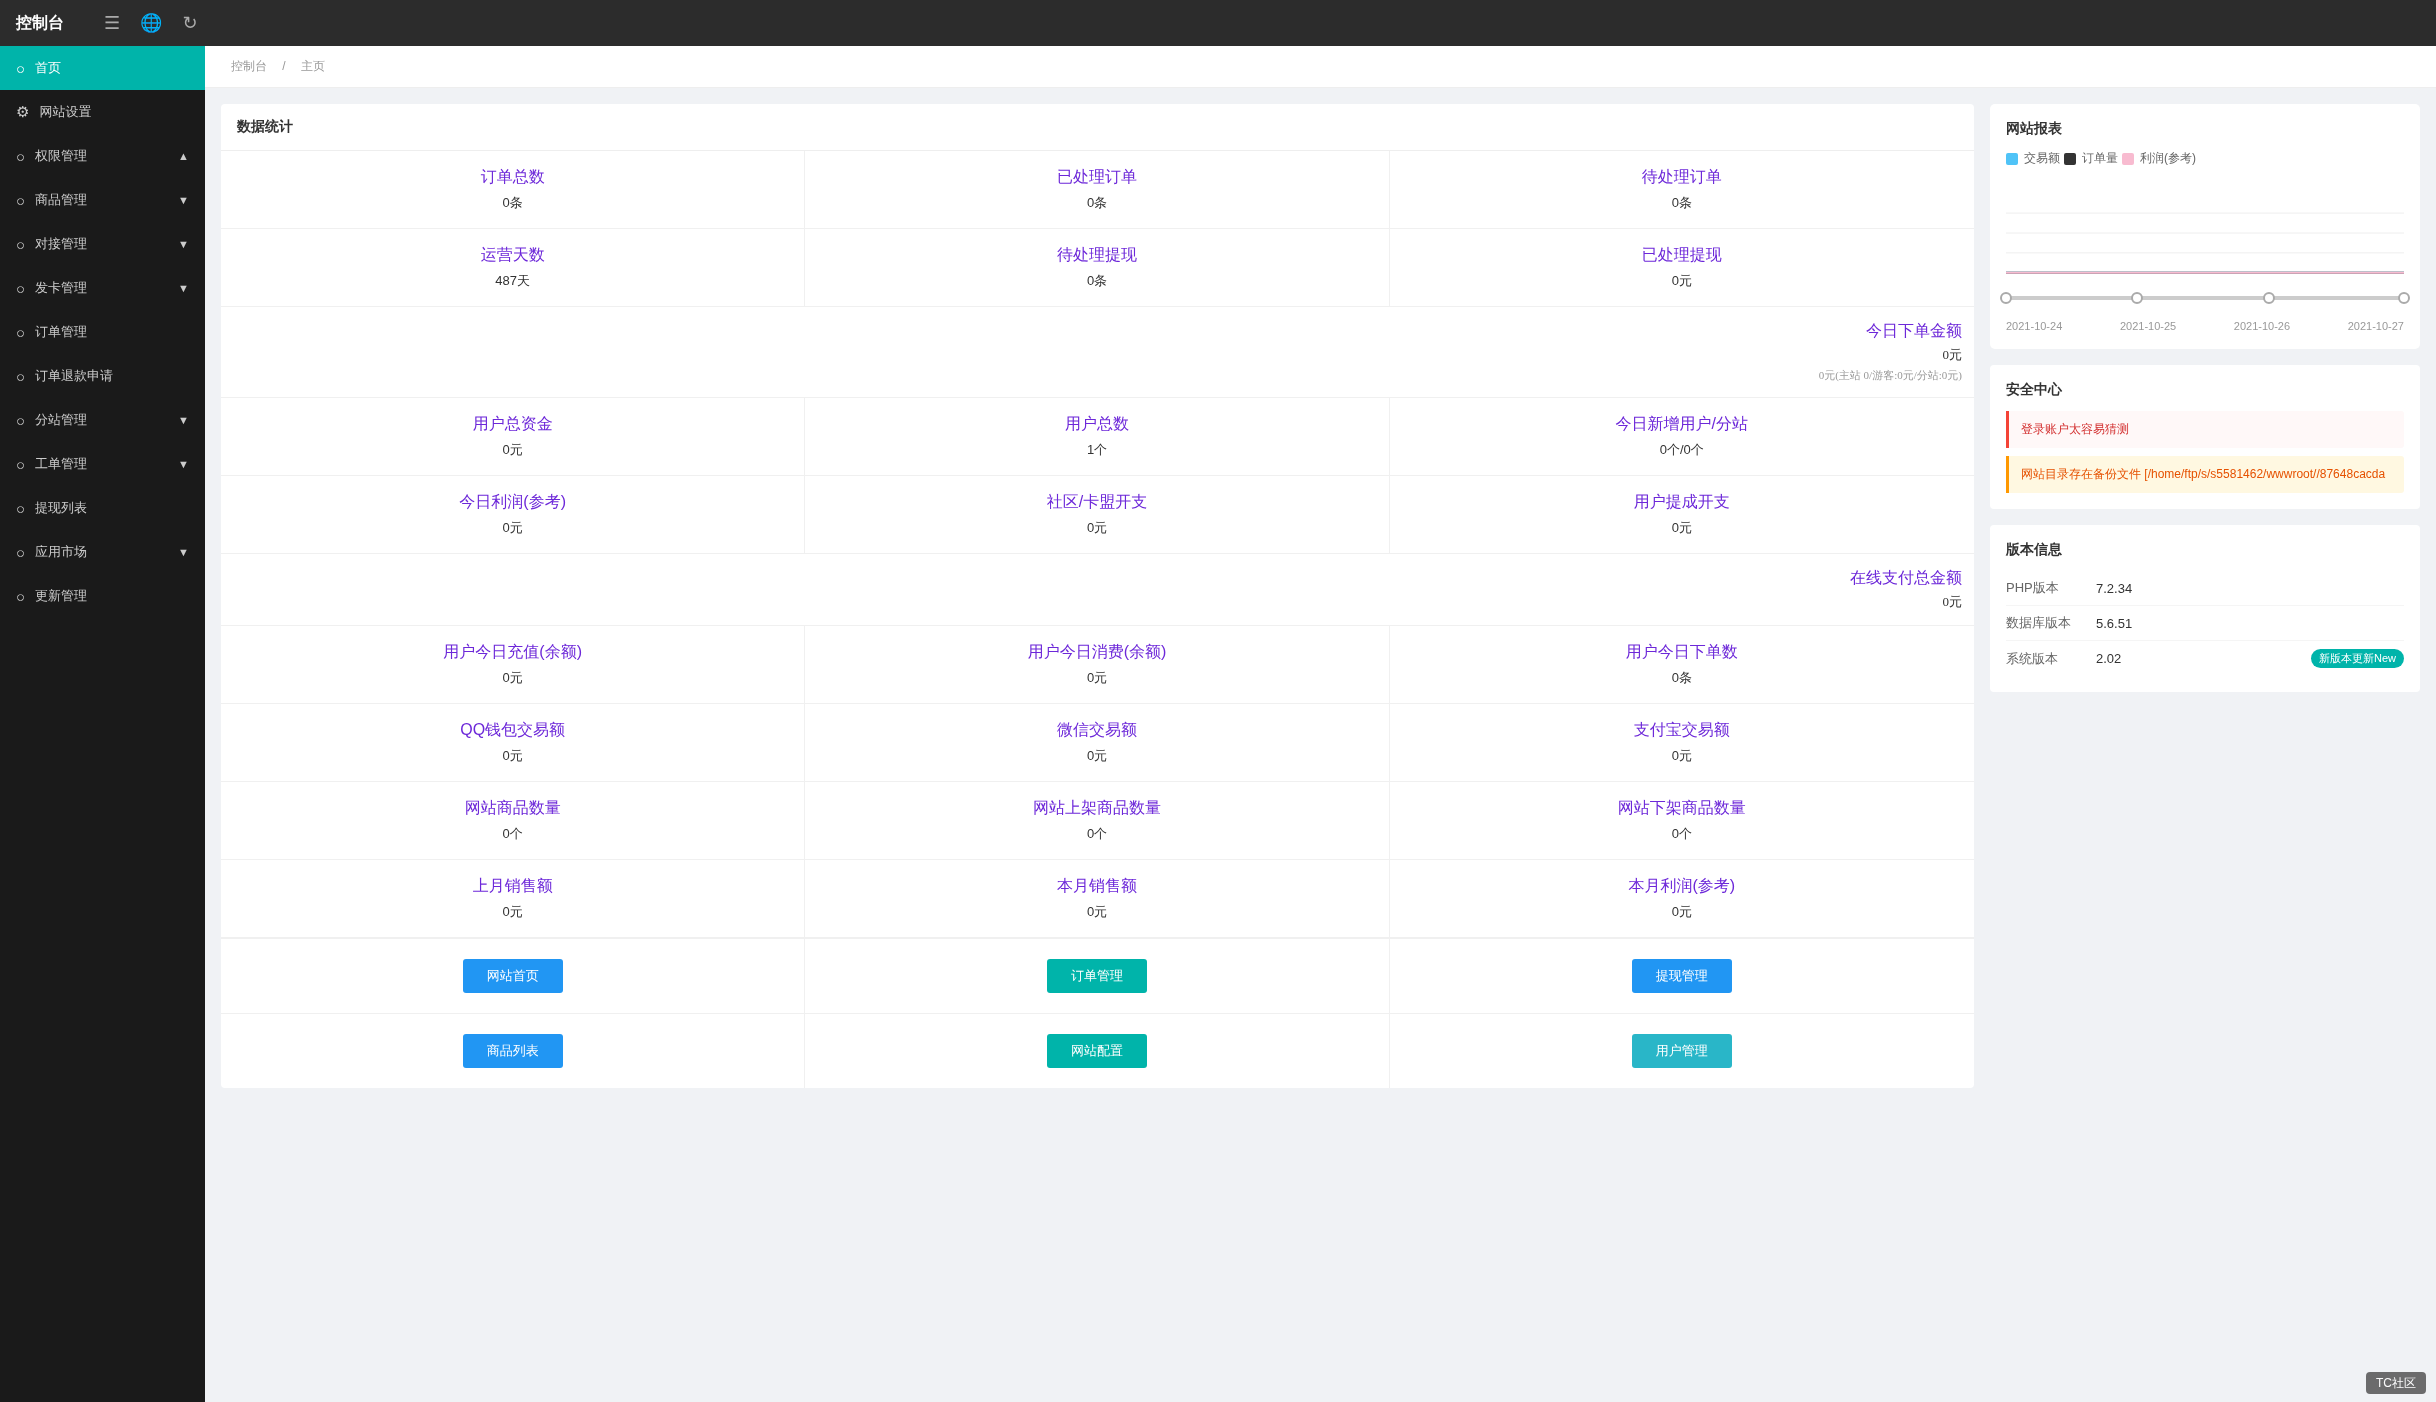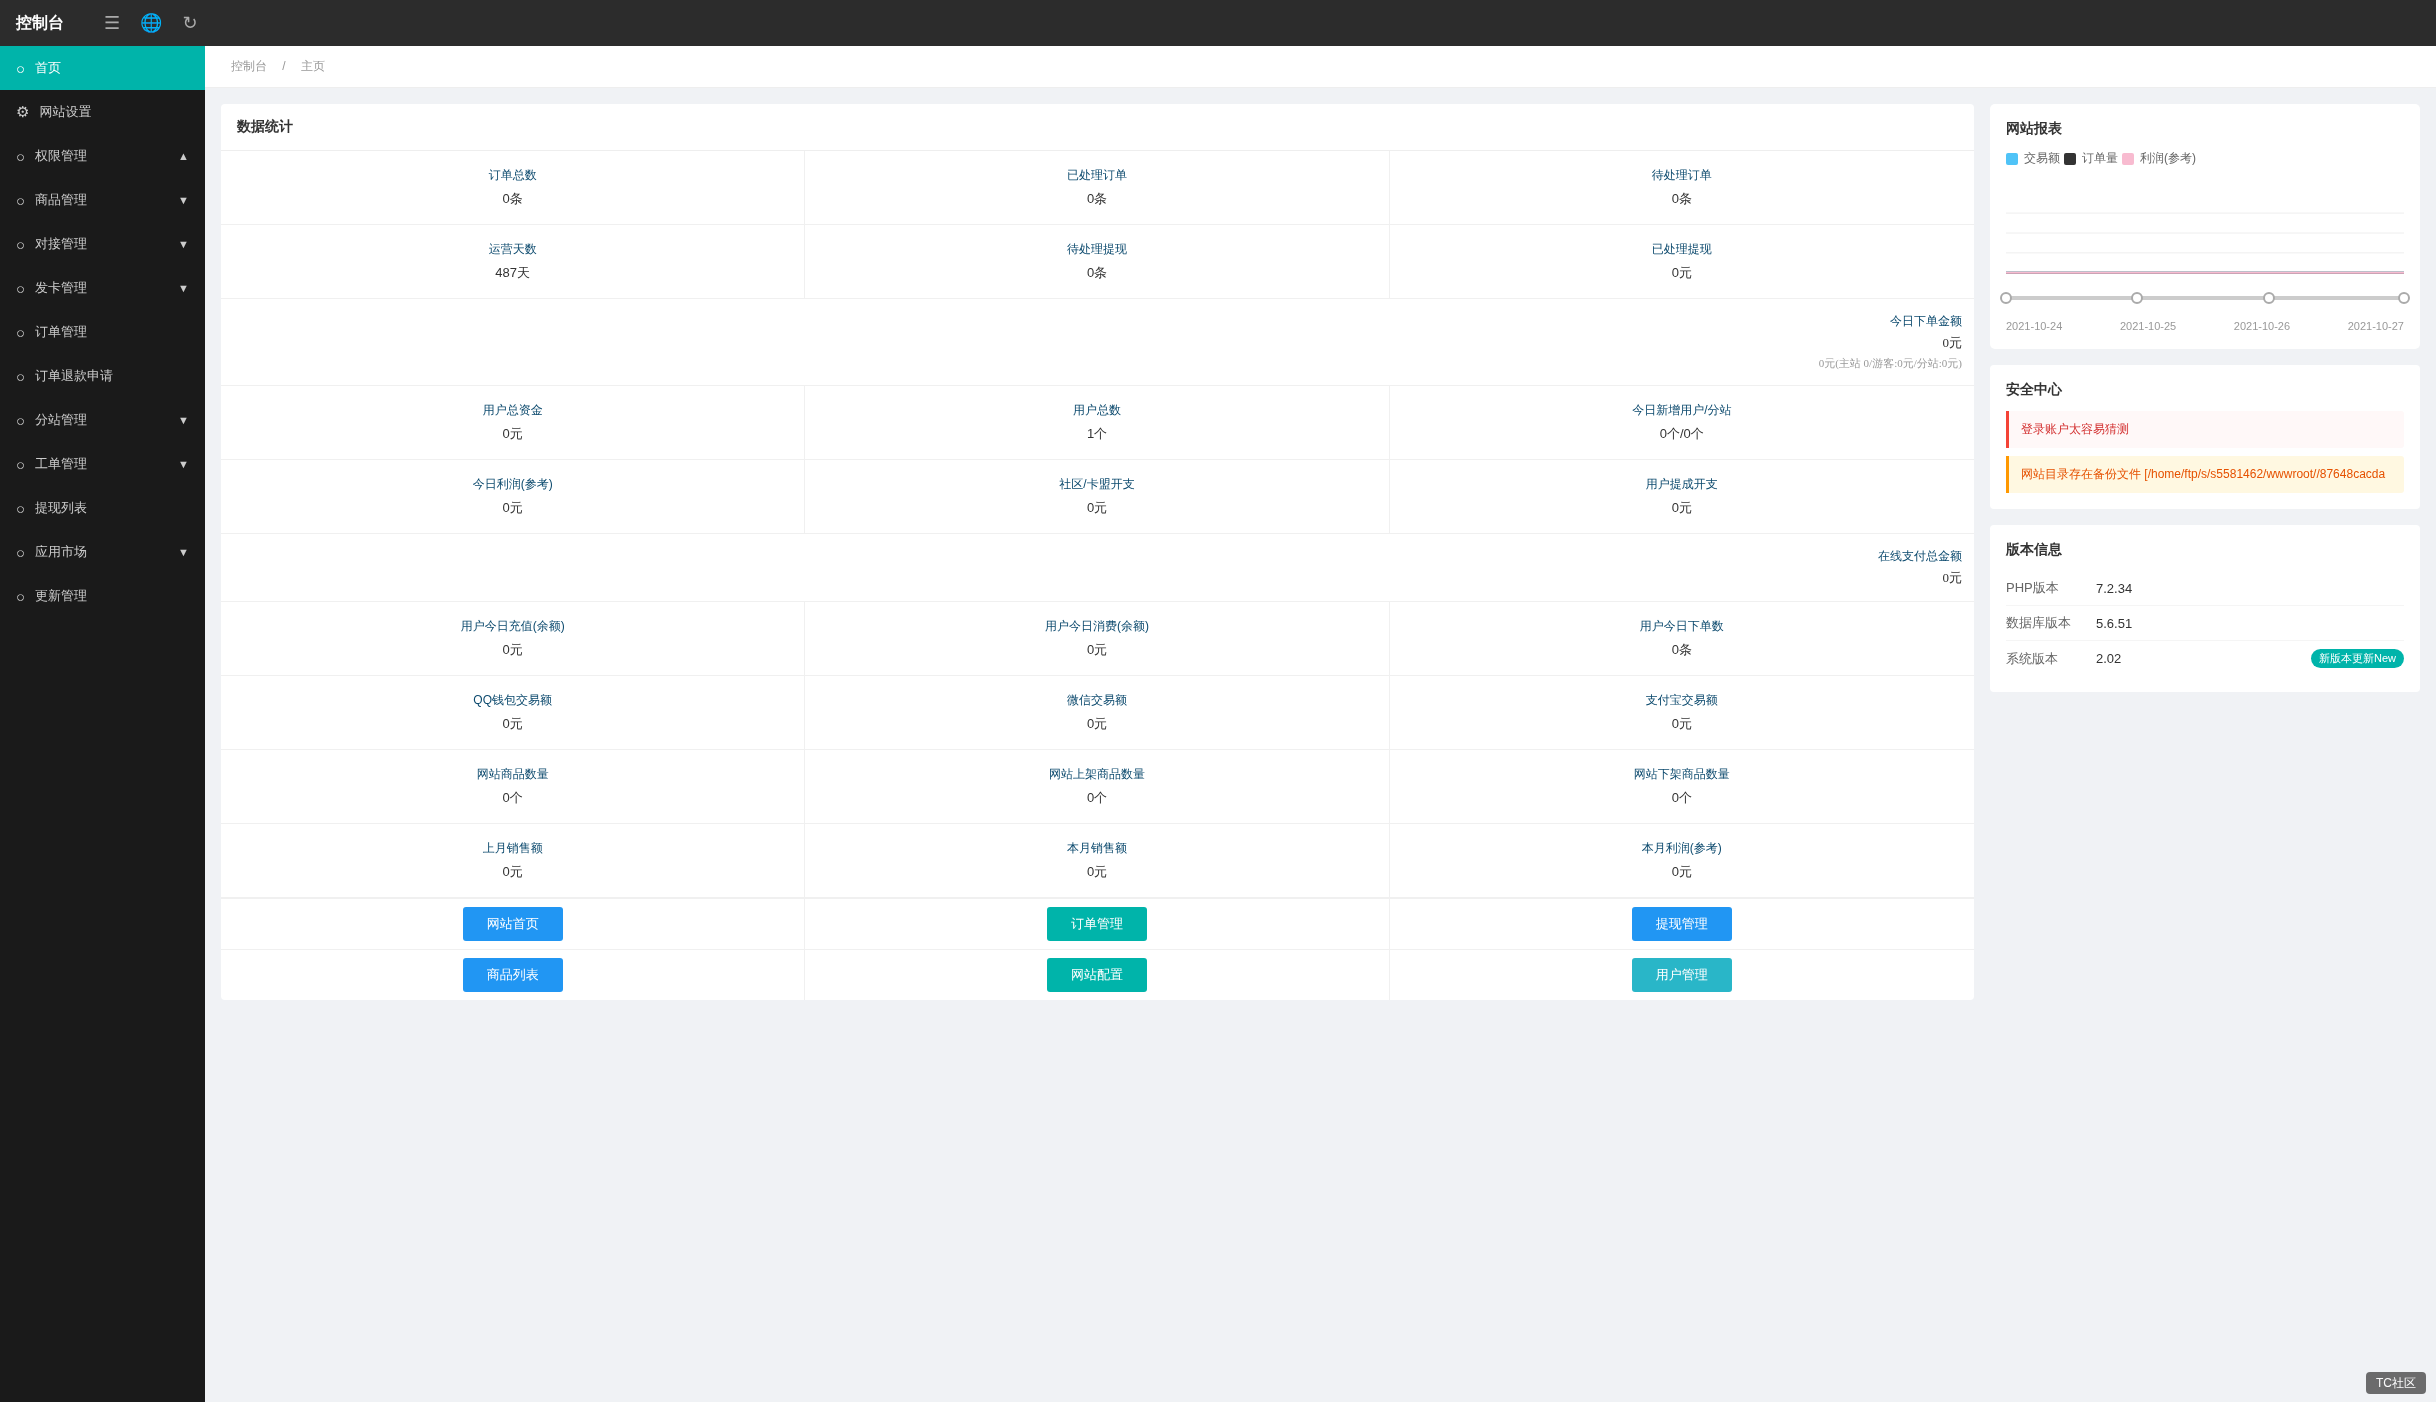--- a/index.html
+++ b/index.html
@@ -110,22 +110,22 @@
       grid-template-columns: 1fr 1fr 1fr;
     }
     .stats-cell {
       padding: 16px 12px;
       text-align: center;
       border-right: 1px solid #f0f0f0;
       border-bottom: 1px solid #f0f0f0;
     }
     .stats-cell:nth-child(3n) { border-right: none; }
     .stats-cell-label {
-      font-size: 12px;
-      color: #0c4a6e;
+      font-size: 16px;
+      color: #6d28d9;
       margin-bottom: 6px;
     }
     .stats-cell-value {
       font-size: 13px;
       color: #333;
       font-weight: 500;
     }
     .stats-cell-full {
       grid-column: 1 / -1;
       padding: 14px 12px;
@@ -137,21 +137,21 @@
     .stats-cell-full .stats-cell-sub { font-size: 11px; color: #999; margin-top: 4px; }
 
     
     .btn-grid {
       display: grid;
       grid-template-columns: 1fr 1fr 1fr;
       gap: 0;
       border-top: 1px solid #f0f0f0;
     }
     .btn-cell {
-      padding: 8px;
+      padding: 20px;
       display: flex;
       justify-content: center;
       border-right: 1px solid #f0f0f0;
     }
     .btn-cell:last-child { border-right: none; }
     .btn {
       padding: 8px 20px;
       border: none;
       border-radius: 3px;
       color: #fff;

